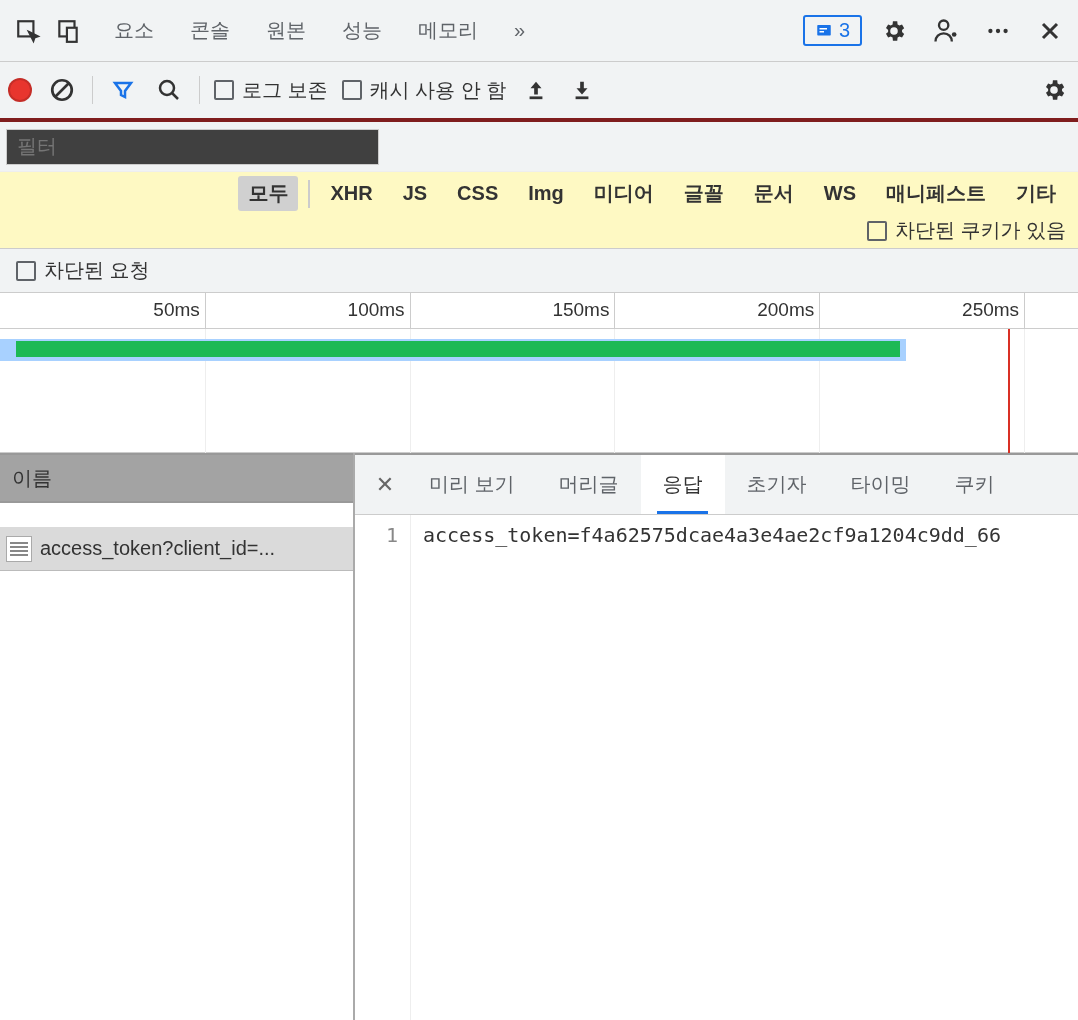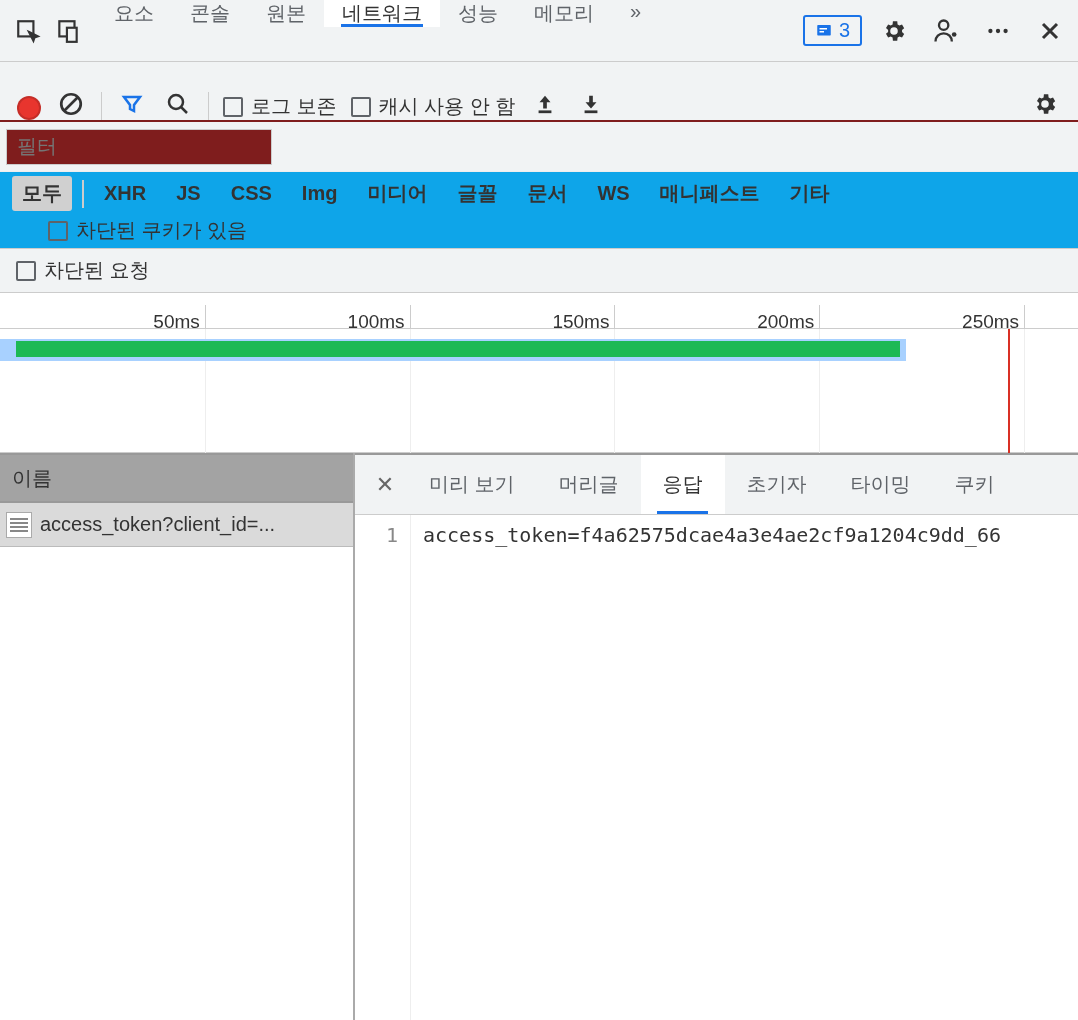--- a/index.html
+++ b/index.html
@@ -26,21 +26,21 @@
       width: 40px;
       height: 40px;
       display: flex;
       align-items: center;
       justify-content: center;
       cursor: pointer;
       color: #333;
     }
     .tabs {
       display: flex;
-      align-items: flex-start;
+      align-items: center;
       height: 100%;
       margin-left: 8px;
     }
     .tab {
       padding: 0 18px;
       display: flex;
       align-items: center;
       color: #5f6368;
       cursor: pointer;
       position: relative;
@@ -72,25 +72,25 @@
       display: flex;
       align-items: center;
       gap: 6px;
       color: #1a73e8;
       font-size: 20px;
     }
     
     
     .toolbar {
       display: flex;
-      align-items: flex-end;
+      align-items: center;
       height: 60px;
-      border-bottom: 2px solid #7f1d1d;
+      border-bottom: 4px solid #7f1d1d;
       background: #f1f3f4;
-      padding: 0 17px;
+      padding: 0 8px;
       gap: 14px;
     }
     .record-btn {
       width: 24px;
       height: 24px;
       border-radius: 50%;
       background: #e8352e;
       border: 2px solid rgba(0,0,0,0.15);
       cursor: pointer;
     }
@@ -141,40 +141,41 @@
     .filter-bar {
       display: flex;
       align-items: center;
       height: 50px;
       border-bottom: 1px solid #eee;
       background: #f1f3f4;
       padding: 0 0 0 6px;
       gap: 12px;
     }
     .filter-input {
-      width: 266px;
+      width: 373px;
       height: 36px;
       border: 1px solid #ccc;
-      background: #7f1d1d;
+      background: #404040;
       padding: 0 10px;
       font-size: 20px;
       color: #999;
     }
     
     
     .type-bar {
       display: flex;
       align-items: center;
       flex-wrap: wrap;
       min-height: 48px;
       border-bottom: 1px solid #ccc;
-      background: #0ea5e9;
+      background: #fef9c3;
       padding: 4px 12px;
       gap: 10px;
       row-gap: 6px;
+      justify-content: flex-end;
     }
     .type-pill {
       padding: 4px 10px;
       cursor: pointer;
       font-weight: bold;
       border-radius: 3px;
     }
     .type-pill.selected {
       background: #d0d0d0;
     }
@@ -201,21 +202,21 @@
       background: #fff;
     }
     .timeline-ticks {
       display: flex;
       height: 36px;
       border-bottom: 1px solid #ccc;
       position: relative;
     }
     .tick {
       position: absolute;
-      top: 12px;
+      top: 0;
       height: 100%;
       border-left: 1px solid #ccc;
       font-size: 19px;
       color: #333;
     }
     .tick span {
       position: absolute;
       right: 6px;
       top: 6px;
     }
@@ -273,20 +274,21 @@
     }
     .req-row {
       display: flex;
       align-items: center;
       height: 44px;
       padding: 0 6px;
       background: #dadada;
       border-bottom: 1px solid #bbb;
       gap: 8px;
       cursor: pointer;
+      margin-top: 24px;
     }
     .req-icon {
       width: 26px;
       height: 26px;
       background: #fff;
       border: 1px solid #aaa;
       display: flex;
       flex-direction: column;
       justify-content: space-evenly;
       padding: 3px;
@@ -380,21 +382,20 @@
   <div class="icon-btn">
     <svg width="26" height="26" viewBox="0 0 24 24" fill="none" stroke="currentColor" stroke-width="2">
       <rect x="4" y="3" width="14" height="14"></rect>
         <rect x="11" y="9" width="9" height="13" fill="#f1f3f4"></rect>
     </svg>
   </div>
   <div class="tabs">
     <div class="tab">요소</div>
     <div class="tab">콘솔</div>
     <div class="tab">원본</div>
-    <div class="tab active">네트워크</div>
     <div class="tab">성능</div>
     <div class="tab">메모리</div>
     <div class="tab">»</div>
   </div>
   <div class="top-right">
     <div class="badge-box">
       <svg width="18" height="18" viewBox="0 0 24 24" fill="#1a73e8">
           <rect x="3" y="4" width="18" height="14" rx="1"></rect>
           <rect x="6" y="8" width="10" height="2" fill="#fff"></rect>
           <rect x="6" y="12" width="6" height="2" fill="#fff"></rect>

